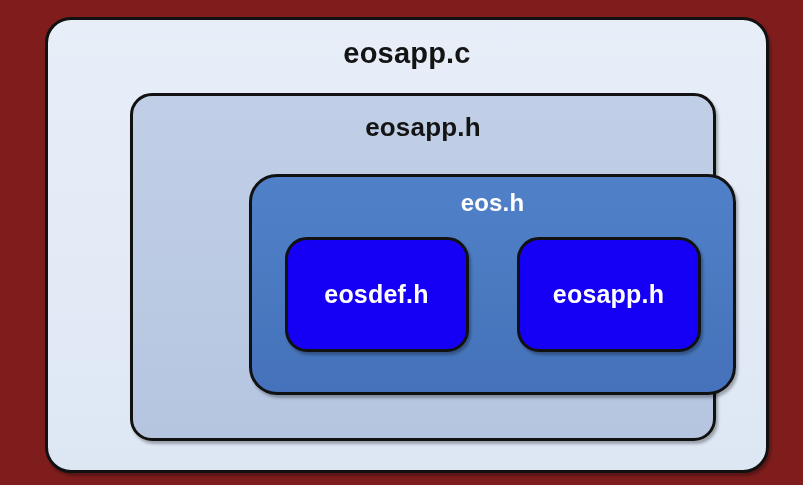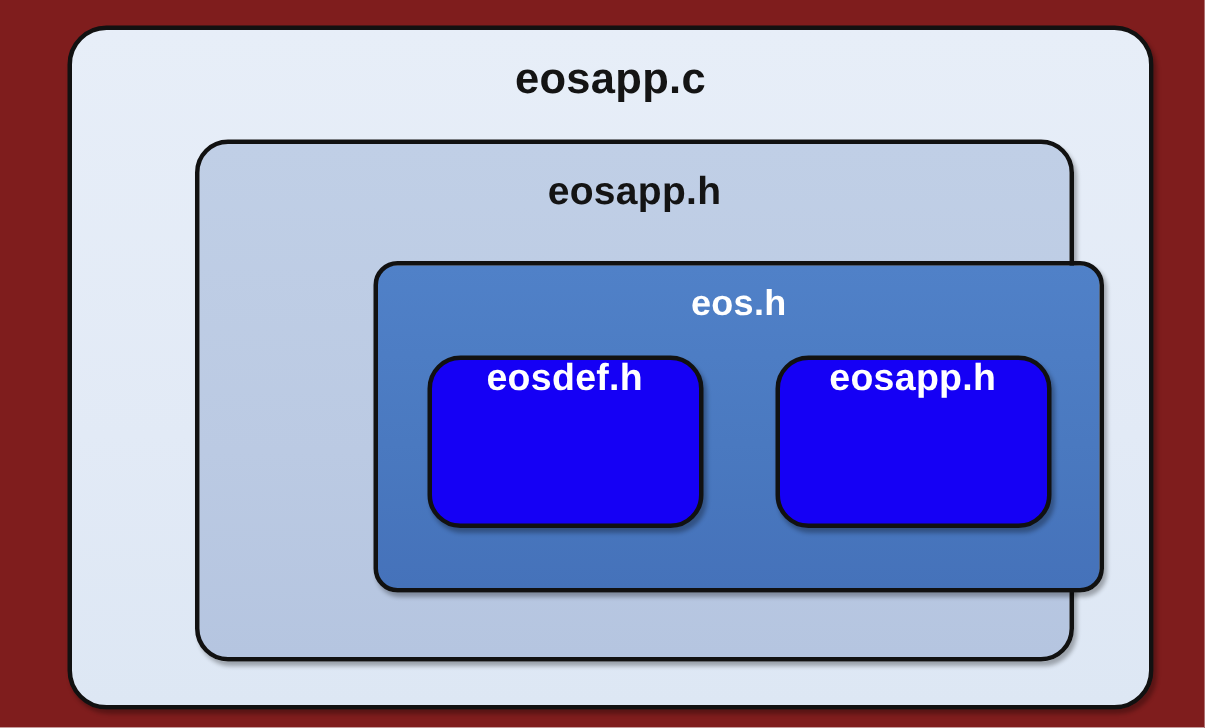--- a/index.html
+++ b/index.html
@@ -71,21 +71,21 @@
     font-size: 26px;
     margin-top: 18px;
   }
 
   
   .box-l3 {
     left: 116px;
     top: 78px;
     width: 487px;
     height: 221px;
-    border-radius: 16px;
+    border-radius: 28px;
     background: linear-gradient(180deg, #5081c8 0%, #4a79c0 55%, #4572ba 100%);
     box-shadow: 2px 3px 3px rgba(0,0,0,0.30);
   }
   .box-l3 > .nest-label {
     color: #ffffff;
     font-size: 24px;
     margin-top: 14px;
   }
 
   
@@ -100,20 +100,21 @@
   }
 
   .box-leaf {
     position: relative;
     box-sizing: border-box;
     border: 3px solid #111111;
     border-radius: 22px;
     background: #1500f5;
     box-shadow: 2px 3px 3px rgba(0,0,0,0.30);
     display: flex;
+    align-items: center;
     justify-content: center;
     height: 115px;
   }
   .box-leaf.w-wide  { width: 184px; }
   .box-leaf.w-narrow{ width: 184px; }
 
   .box-leaf .nest-label {
     color: #ffffff;
     font-size: 25px;
   }

